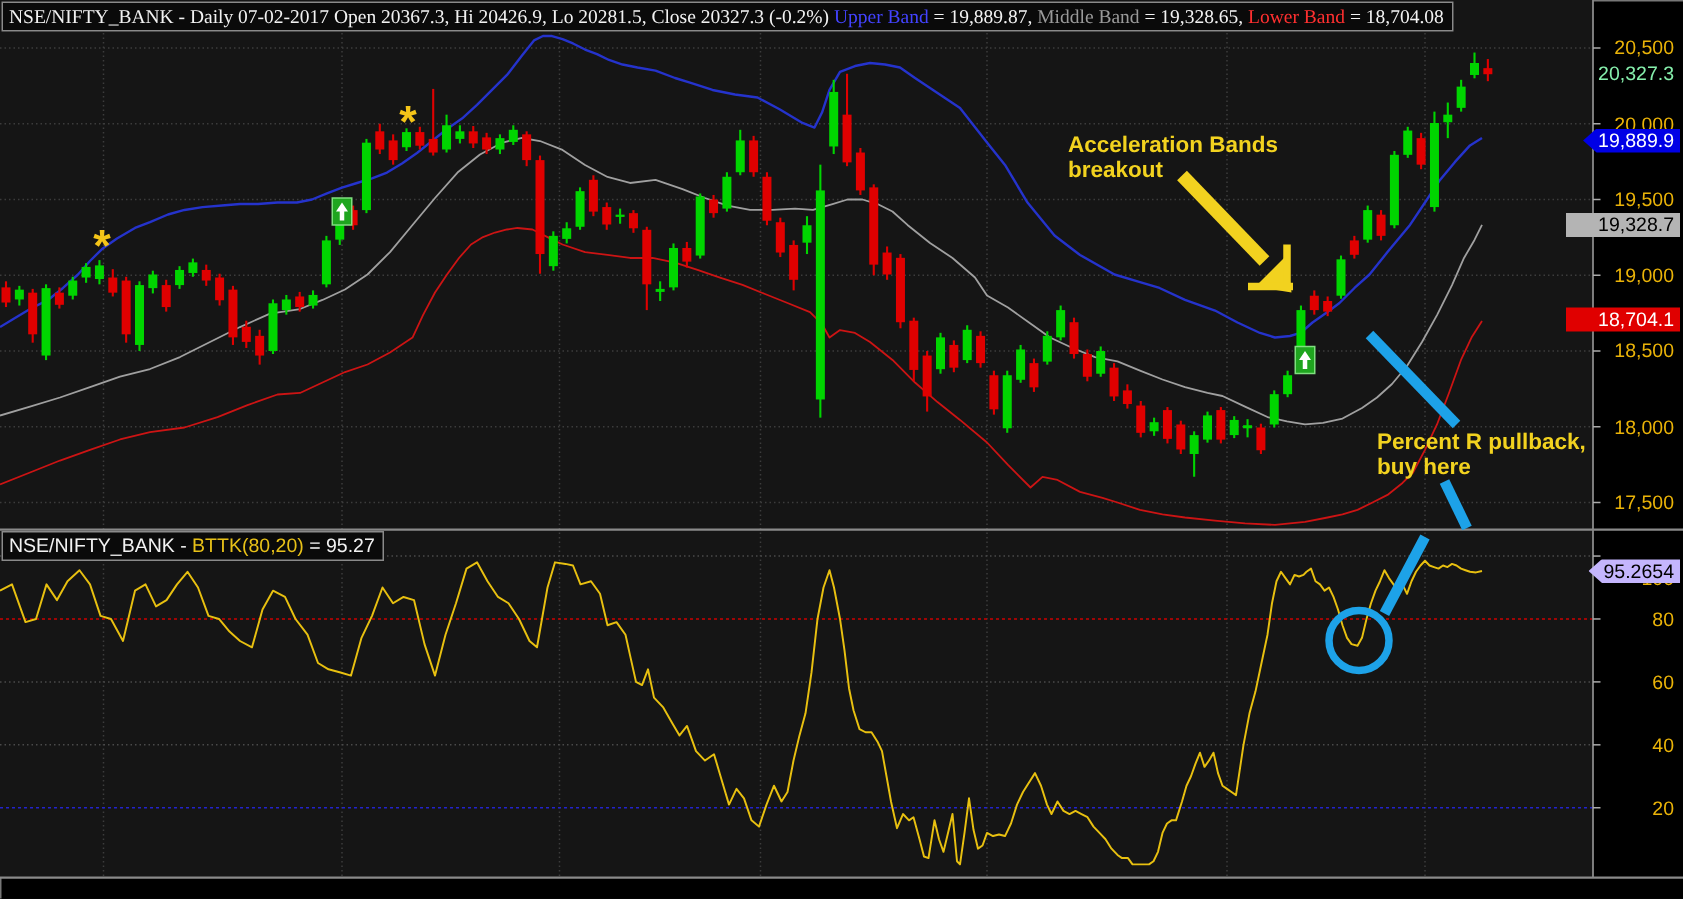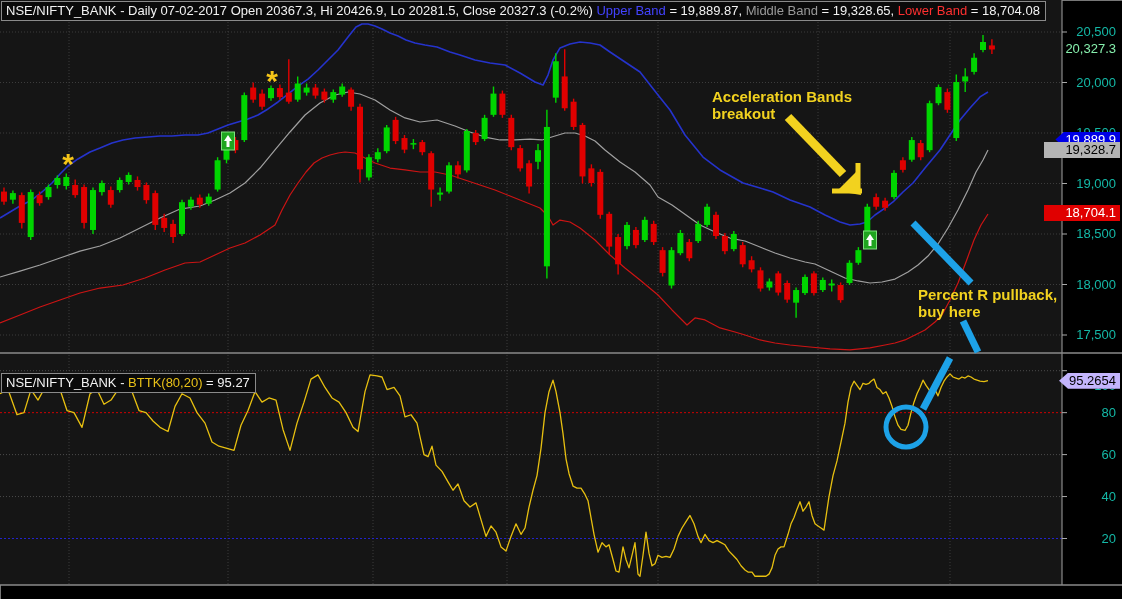--- a/index.html
+++ b/index.html
@@ -7,21 +7,21 @@
           font-family:"Liberation Sans",sans-serif;box-shadow:inset 1px 1px 0 #777;}
   #chart-svg{position:absolute;left:0;top:0;}
   .title-box{position:absolute;background:#0a0a0a;border:1px solid #8a8a8a;
              padding:1px 5px 2px 4px;font-size:13px;white-space:nowrap;line-height:15px;}
   .c-white{color:#f2f2f2;}
   .c-blue{color:#4343ff;}
   .c-gray{color:#9a9a9a;}
   .c-red{color:#ff3030;}
   .c-gold{color:#e8c118;}
   .annot{position:absolute;font-size:15px;font-weight:bold;color:#f2d21f;line-height:17px;white-space:nowrap;}
-  .tick-label{position:absolute;color:#14b8a6;font-size:13px;right:6px;text-align:right;
+  .tick-label{position:absolute;color:#eab308;font-size:13px;right:6px;text-align:right;
               width:70px;white-space:nowrap;}
   .price-tag{position:absolute;font-size:13px;padding:0 4px 1px 10px;right:2px;text-align:right;
              clip-path:polygon(0 50%,9px 0,100% 0,100% 100%,9px 100%);white-space:nowrap;}
   .price-tag.no-arrow{clip-path:none;padding-left:21px;}
   .last-price{position:absolute;color:#86efac;font-size:13px;right:6px;text-align:right;white-space:nowrap;}
 </style>
 </head>
 <body>
 
 <div class="screen">
@@ -311,25 +311,25 @@
         <polygon points="861,195 837,191 858,170" fill="#f2d21f"></polygon>
         <line x1="832" y1="191" x2="862" y2="191" stroke="#f2d21f" stroke-width="5"></line>
         <line x1="858" y1="163" x2="858" y2="191" stroke="#f2d21f" stroke-width="5"></line>
         <line x1="913" y1="223" x2="971" y2="283" stroke="#1da2e8" stroke-width="7"></line>
         <line x1="963" y1="321" x2="978" y2="352" stroke="#1da2e8" stroke-width="7"></line>
         <line x1="950" y1="358" x2="923" y2="409" stroke="#1da2e8" stroke-width="7"></line>
         <circle cx="906" cy="427" r="20" fill="none" stroke="#1da2e8" stroke-width="5"></circle>
       </g>
     </svg>
 
-  <div class="title-box" style="left:1px;top:1px;">
+  <div class="title-box" style="left:1px;top:1px;font-family:Liberation Serif, serif;">
     <span class="c-white">NSE/NIFTY_BANK - Daily 07-02-2017 Open 20367.3, Hi 20426.9, Lo 20281.5, Close 20327.3 (-0.2%) </span><span class="c-blue">Upper Band</span><span class="c-white"> = 19,889.87, </span><span class="c-gray">Middle Band</span><span class="c-white"> = 19,328.65, </span><span class="c-red">Lower Band</span><span class="c-white"> = 18,704.08</span>
   </div>
 
-  <div class="title-box" style="left:1px;top:373px;">
+  <div class="title-box" style="left:1px;top:354px;">
     <span class="c-white">NSE/NIFTY_BANK - </span><span class="c-gold">BTTK(80,20)</span><span class="c-white"> = 95.27</span>
   </div>
 
   <div class="annot" id="accel-annot" style="left: 712px; top: 88px;">
     <div>Acceleration Bands</div>
     <div>breakout</div>
   </div>
 
   <div class="annot" id="pr-annot" style="left: 918px; top: 286px;">
     <div>Percent R pullback,</div>
@@ -343,18 +343,18 @@
       <div class="tick-label" style="top: 175.5px;">19,000</div>
       <div class="tick-label" style="top: 226px;">18,500</div>
       <div class="tick-label" style="top: 276.5px;">18,000</div>
       <div class="tick-label" style="top: 327px;">17,500</div>
       <div class="tick-label" style="top: 362.7px; margin-top: 15px;">100</div>
       <div class="tick-label" style="top: 404.65px;">80</div>
       <div class="tick-label" style="top: 446.6px;">60</div>
       <div class="tick-label" style="top: 488.55px;">40</div>
       <div class="tick-label" style="top: 530.5px;">20</div>
       <div class="last-price" style="top: 41.4427px;">20,327.3</div>
-      <div class="price-tag" style="top: 85.6231px; background: rgb(0, 0, 230); color: rgb(255, 255, 255); margin-top: 46px;">19,889.9</div>
+      <div class="price-tag" style="top: 85.6231px; background: rgb(0, 0, 230); color: rgb(255, 255, 255);">19,889.9</div>
       <div class="price-tag no-arrow" style="top: 142.306px; background: rgb(180, 180, 180); color: rgb(0, 0, 0);">19,328.7</div>
       <div class="price-tag no-arrow" style="top: 205.388px; background: rgb(224, 0, 0); color: rgb(255, 255, 255); margin-left: 44px;">18,704.1</div>
       <div class="price-tag" style="top: 372.631px; background: #c4b5fd; color: rgb(0, 0, 0);">95.2654</div>
     </div>
 </div>
 
 </body></html>

